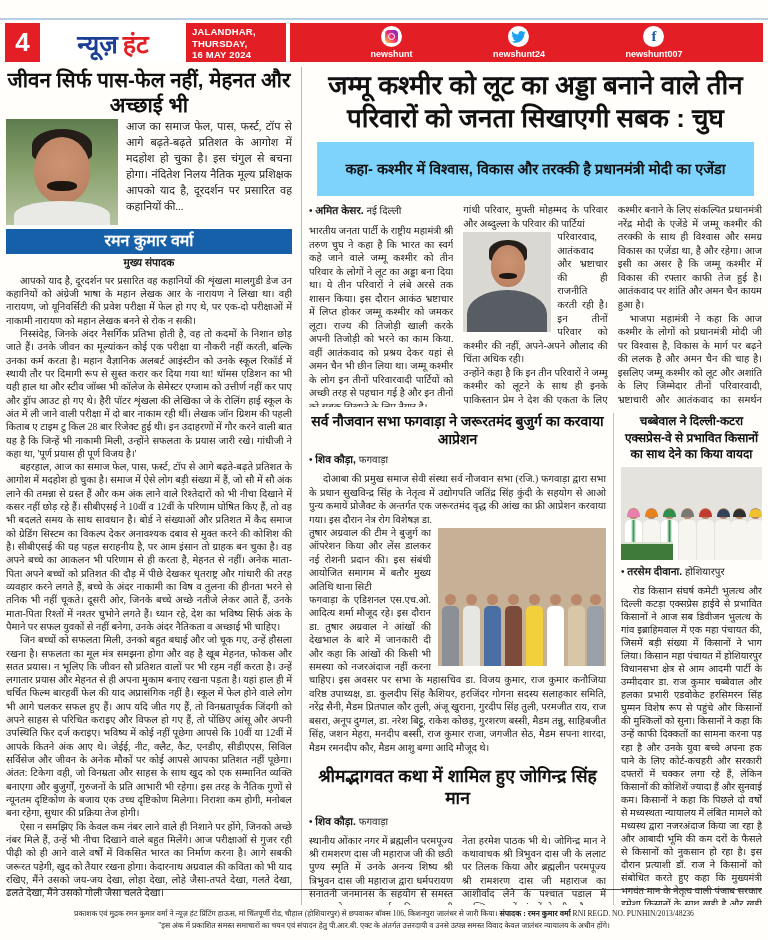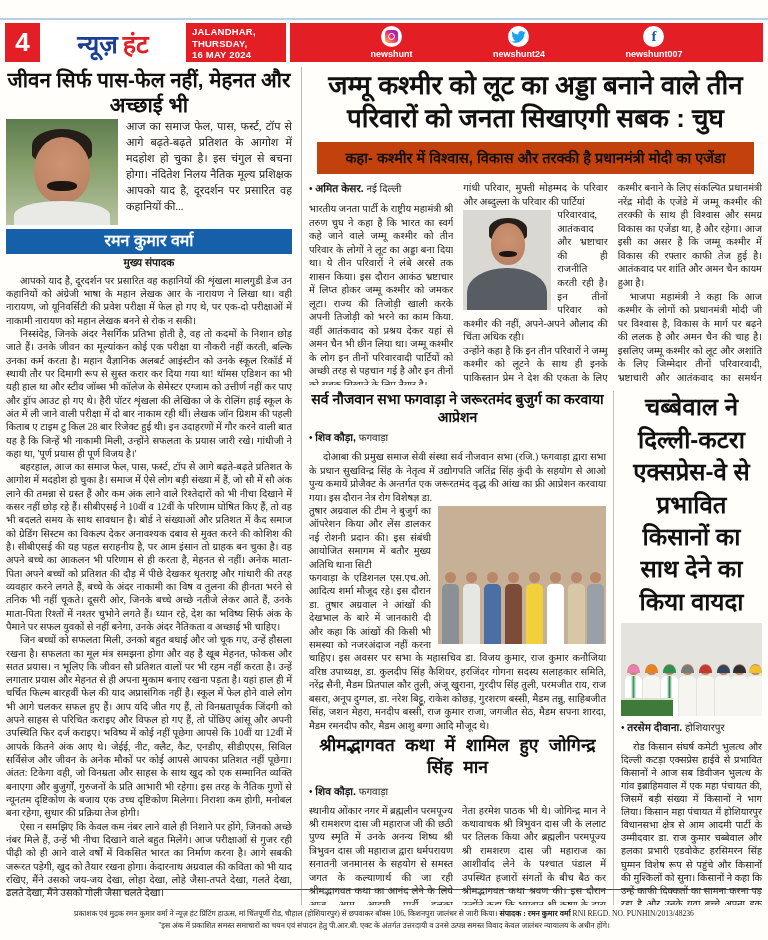--- a/index.html
+++ b/index.html
@@ -42,39 +42,39 @@
   .ed-introrow { overflow:hidden; margin-bottom:4px; }
   .photo-ed { float:left; width:112px; height:106px; margin-right:8px; position:relative; overflow:hidden;
               background:linear-gradient(180deg,#5d7c4e,#87a06b 45%,#b7c3a2); }
   .ed-intro { font-size:11px; line-height:1.45; text-align:justify; }
   .namebar { background:#1560a8; color:#fff; text-align:center; font:bold 16px/1.5 "Liberation Sans",sans-serif; height:25px; }
   .nametitle { text-align:center; font:bold 10.5px/1.6 "Liberation Sans",sans-serif; margin-bottom:3px; }
   .body-text { font-size:9.8px; line-height:1.36; text-align:justify; }
   .body-text p { text-indent:14px; }
 
   .lead-head { font-size:26px; line-height:1.28; margin:2px 0 6px; }
-  .lead-sub { background:#c2410c; margin:0 8px 7px; padding:7px 2px; text-align:center;
+  .lead-sub { background:#7dd3fc; margin:0 8px 7px; padding:18px 2px; text-align:center;
               font:bold 14.5px/1.3 "Liberation Sans",sans-serif; color:#111; }
   .lead-cols { display:flex; gap:10px; height:204px; overflow:hidden; }
   .lead-col { flex:1; font-size:9.8px; line-height:1.38; text-align:justify; overflow:hidden; }
   .byline { font-family:"Liberation Sans",sans-serif; font-size:10px; margin-bottom:6px; text-align:left; }
   .byline b { font-size:10.5px; }
   .photo-chugh { float:left; width:88px; height:100px; margin:2px 6px 2px 0; position:relative; overflow:hidden; background:#d9d8d3; }
 
   .lower { display:flex; margin-top:6px; height:527px; }
   .sabha-block { width:305px; padding-right:7px; border-right:1px solid #c2c2bc; overflow:hidden; }
   .chab-col { width:148px; padding-left:7px; overflow:hidden; }
   .sabha-head { font-size:14px; line-height:1.25; margin-bottom:4px; }
   .sabha-text { font-size:9.8px; line-height:1.37; text-align:justify; }
   .photo-sabha { float:right; width:168px; height:138px; margin:2px 0 3px 7px; position:relative; overflow:hidden; background:#c7b196; }
-  .katha-head { font-size:17.5px; line-height:1.25; margin:4px 0 4px;font-family:Liberation Mono, monospace; }
+  .katha-head { font-size:17.5px; line-height:1.25; margin:12px 0 4px; }
   .katha-cols { display:flex; gap:9px; height:168px; overflow:hidden; }
   .katha-col { flex:1; font-size:9.8px; line-height:1.37; text-align:justify; overflow:hidden; }
 
-  .chab-head { font-size:24px; line-height:1.35; margin-bottom:5px; }
+  .chab-head { font-size:12px; line-height:1.35; margin-bottom:5px; }
   .photo-chab { width:141px; height:93px; position:relative; overflow:hidden; background:#e4e3de; margin-bottom:4px; }
   .chab-text { font-size:9.6px; line-height:1.36; text-align:justify; }
 
   
   .pp { position:absolute; bottom:0; }
   .pp .hd { width:11px; height:11px; border-radius:50%; background:#b9876a; margin:0 auto 1px; }
   .pp .tb { width:17px; height:34px; border-radius:5px 5px 0 0; background:#ddd; }
   .photo-sabha .pp .tb { height:60px; }
   .photo-sabha .pp:nth-child(1) .tb{background:#8b8f96}.photo-sabha .pp:nth-child(2) .tb{background:#e6e6e2}
   .photo-sabha .pp:nth-child(3) .tb{background:#4a6fa5}.photo-sabha .pp:nth-child(4) .tb{background:#7d4b3a}

